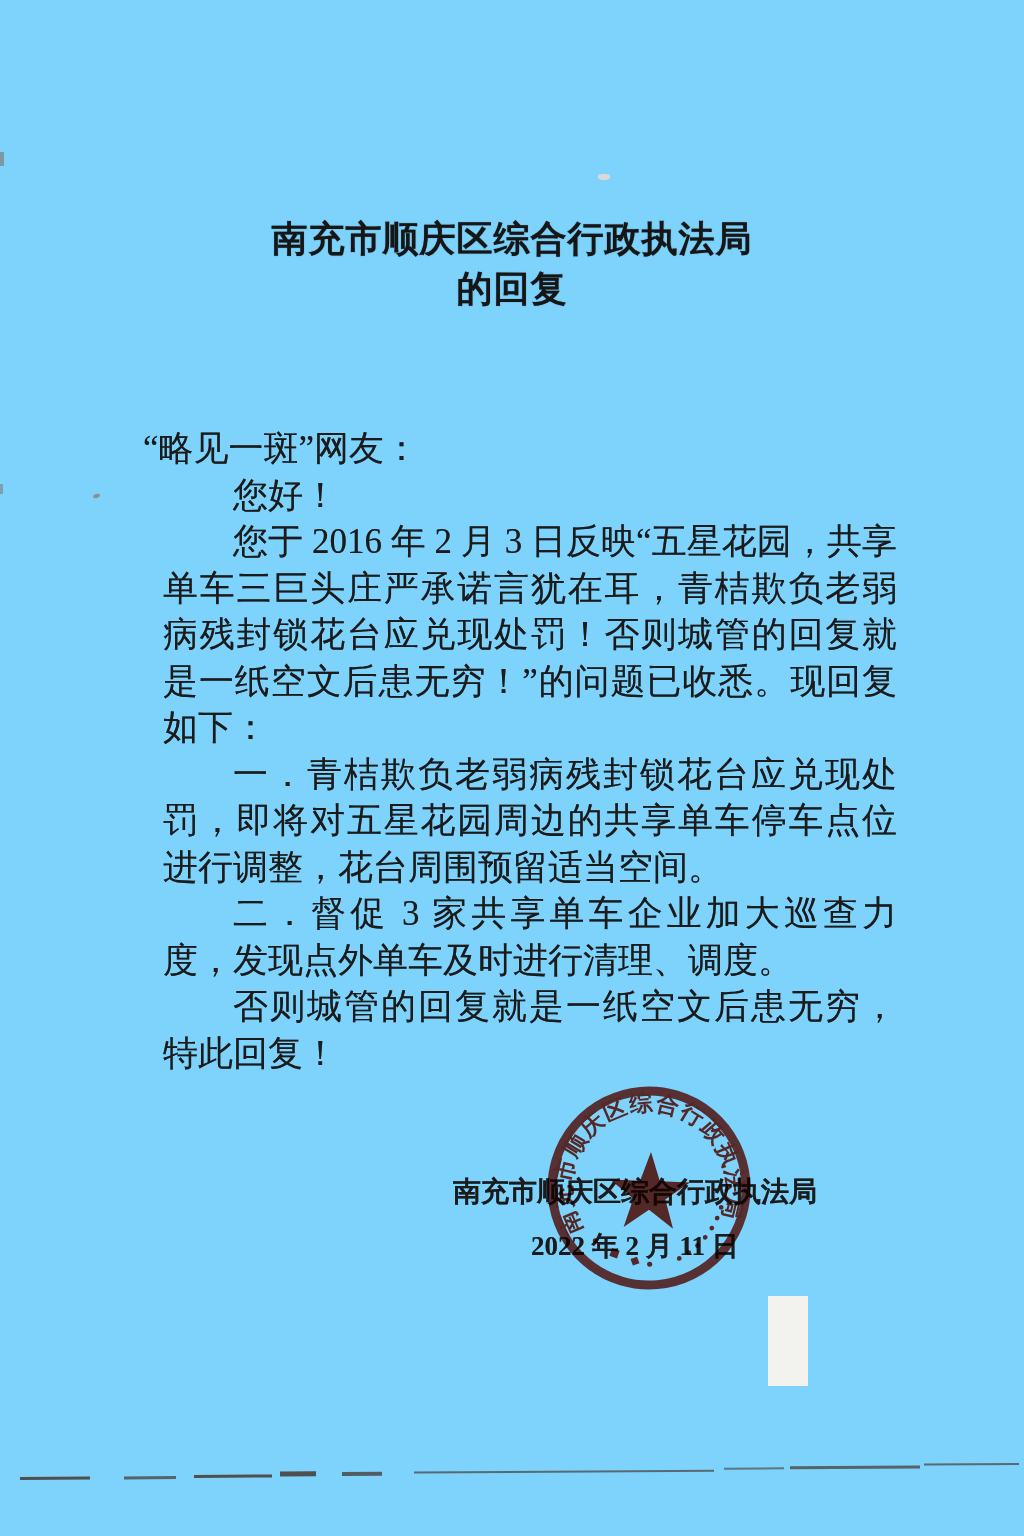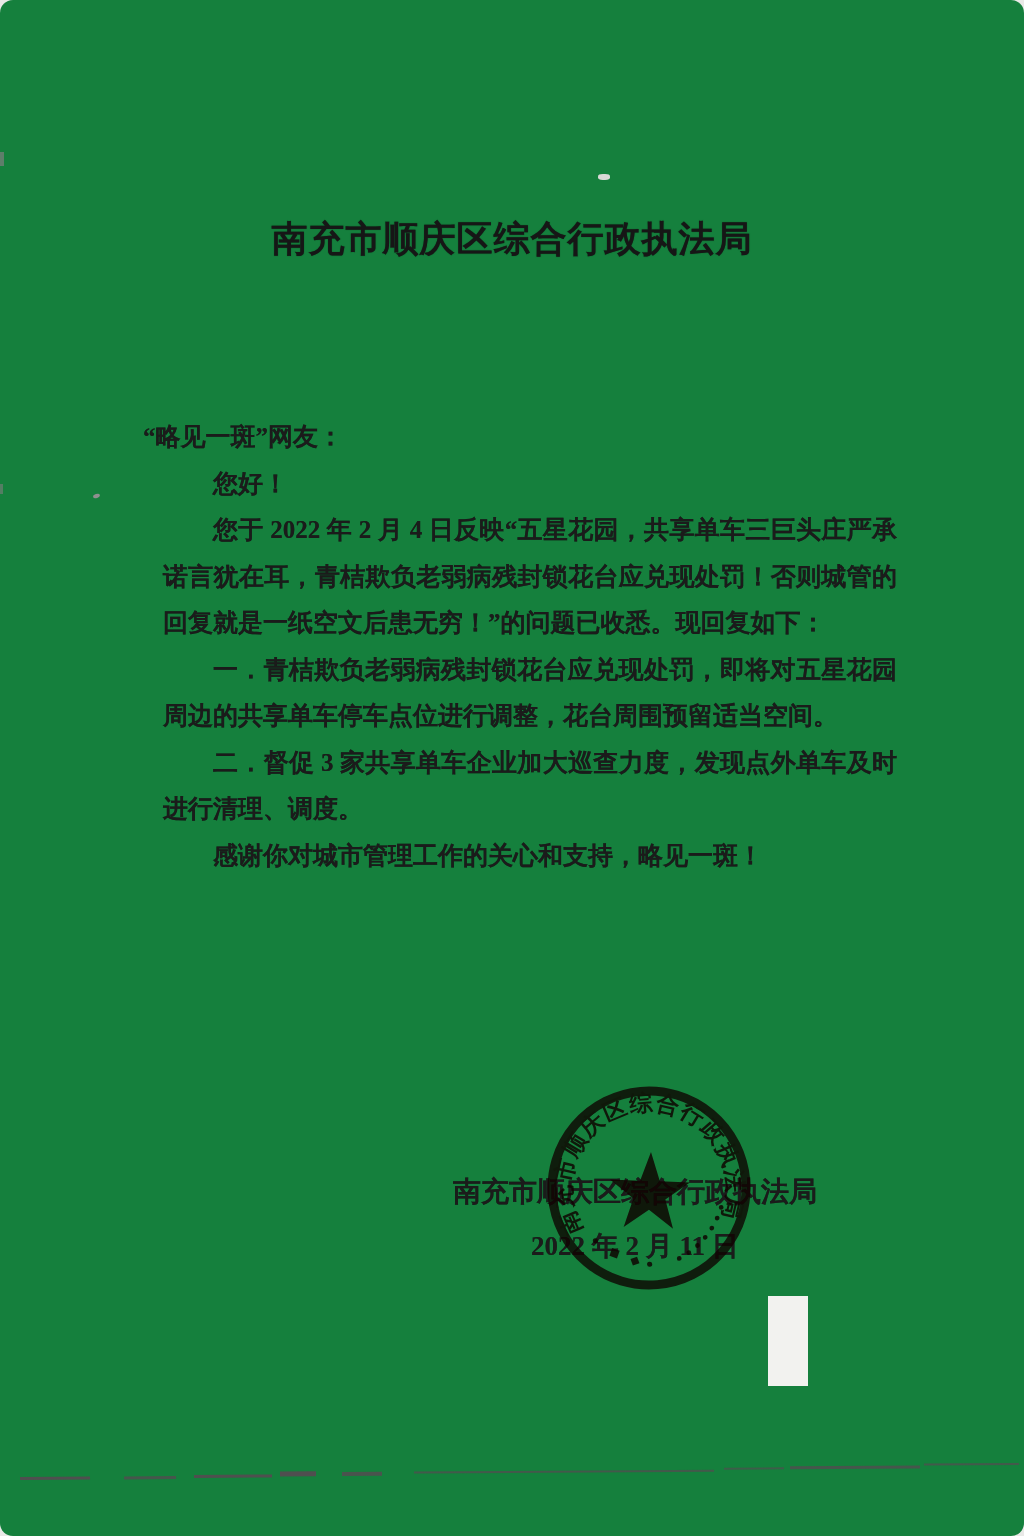--- a/index.html
+++ b/index.html
@@ -5,48 +5,47 @@
   html,body{margin:0;padding:0;}
   body{
     width:1024px;height:1536px;
     background:#e9e9e7;
     font-family:"Liberation Serif", serif;
     overflow:hidden;
   }
   .page{
     position:relative;
     width:1024px;height:1536px;
-    background:#15803d;
+    background:#7dd3fc;
     color:#1b1b1b;
     overflow:hidden;
-    border-radius:13px;
   }
   
   .title-block{
     position:absolute;
     top:214px;left:62px;width:900px;
     text-align:center;
     font-family:"Liberation Sans", sans-serif;
     font-weight:900;
     color:#161616;
   }
   .title-line{
     font-size:36px;
     line-height:50px;
     letter-spacing:1px;
     text-shadow:0 0 1px rgba(0,0,0,.55);
     white-space:nowrap;
   }
   
   .body-block{
     position:absolute;
-    top:414px;left:143px;width:754px;
-    font-size:25px;
+    top:426px;left:143px;width:754px;
+    font-size:35px;
     line-height:46.5px;
-    font-weight:700;
+    font-weight:400;
     text-align:justify;
     text-shadow:0 0 .5px rgba(0,0,0,.5);
   }
   .body-block p{margin:0;}
   .body-block p.indent{text-indent:2em;margin-left:20px;}
   
   .signature-block{
     position:absolute;
     top:1170px;left:420px;width:430px;
     text-align:center;
@@ -95,29 +94,30 @@
 <div class="page">
 
   <span class="speck s1"></span>
   <span class="speck s2"></span>
   <span class="edge-tick t1"></span>
   <span class="edge-tick t2"></span>
   <span class="shade"></span>
 
   <div class="title-block">
     <div class="title-line">南充市顺庆区综合行政执法局</div>
+    <div class="title-line">的回复</div>
   </div>
 
   <div class="body-block">
     <p>“略见一斑”网友：</p>
     <p class="indent">您好！</p>
-    <p class="indent">您于 2022 年 2 月 4 日反映“五星花园，共享单车三巨头庄严承诺言犹在耳，青桔欺负老弱病残封锁花台应兑现处罚！否则城管的回复就是一纸空文后患无穷！”的问题已收悉。现回复如下：</p>
+    <p class="indent">您于 2016 年 2 月 3 日反映“五星花园，共享单车三巨头庄严承诺言犹在耳，青桔欺负老弱病残封锁花台应兑现处罚！否则城管的回复就是一纸空文后患无穷！”的问题已收悉。现回复如下：</p>
     <p class="indent">一．青桔欺负老弱病残封锁花台应兑现处罚，即将对五星花园周边的共享单车停车点位进行调整，花台周围预留适当空间。</p>
     <p class="indent">二．督促 3 家共享单车企业加大巡查力度，发现点外单车及时进行清理、调度。</p>
-    <p class="indent">感谢你对城市管理工作的关心和支持，略见一斑！</p>
+    <p class="indent">否则城管的回复就是一纸空文后患无穷，特此回复！</p>
   </div>
 
   <div class="signature-block">
     <div class="sig-org">南充市顺庆区综合行政执法局</div>
     <div class="sig-date">2022 年 2 月 11 日</div>
   </div>
 
   <svg class="seal" viewBox="-108 -108 216 220" xmlns="http://www.w3.org/2000/svg">
     <g transform="rotate(-5)">
       <circle cx="0" cy="0" r="97" fill="none" stroke="#a82017" stroke-width="9" opacity=".95"></circle>

